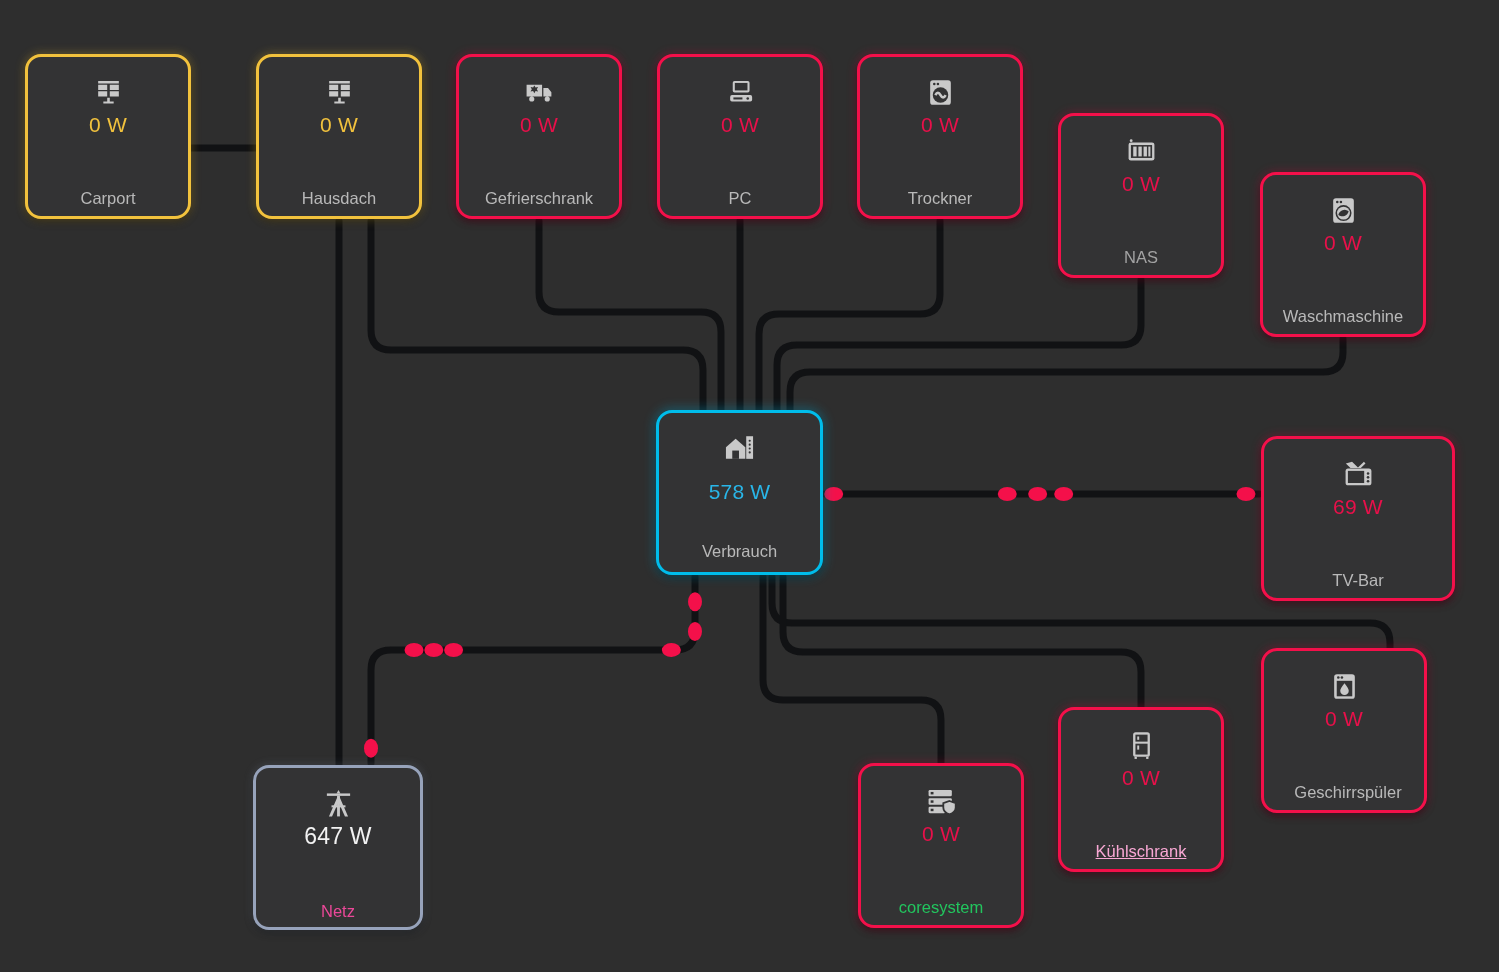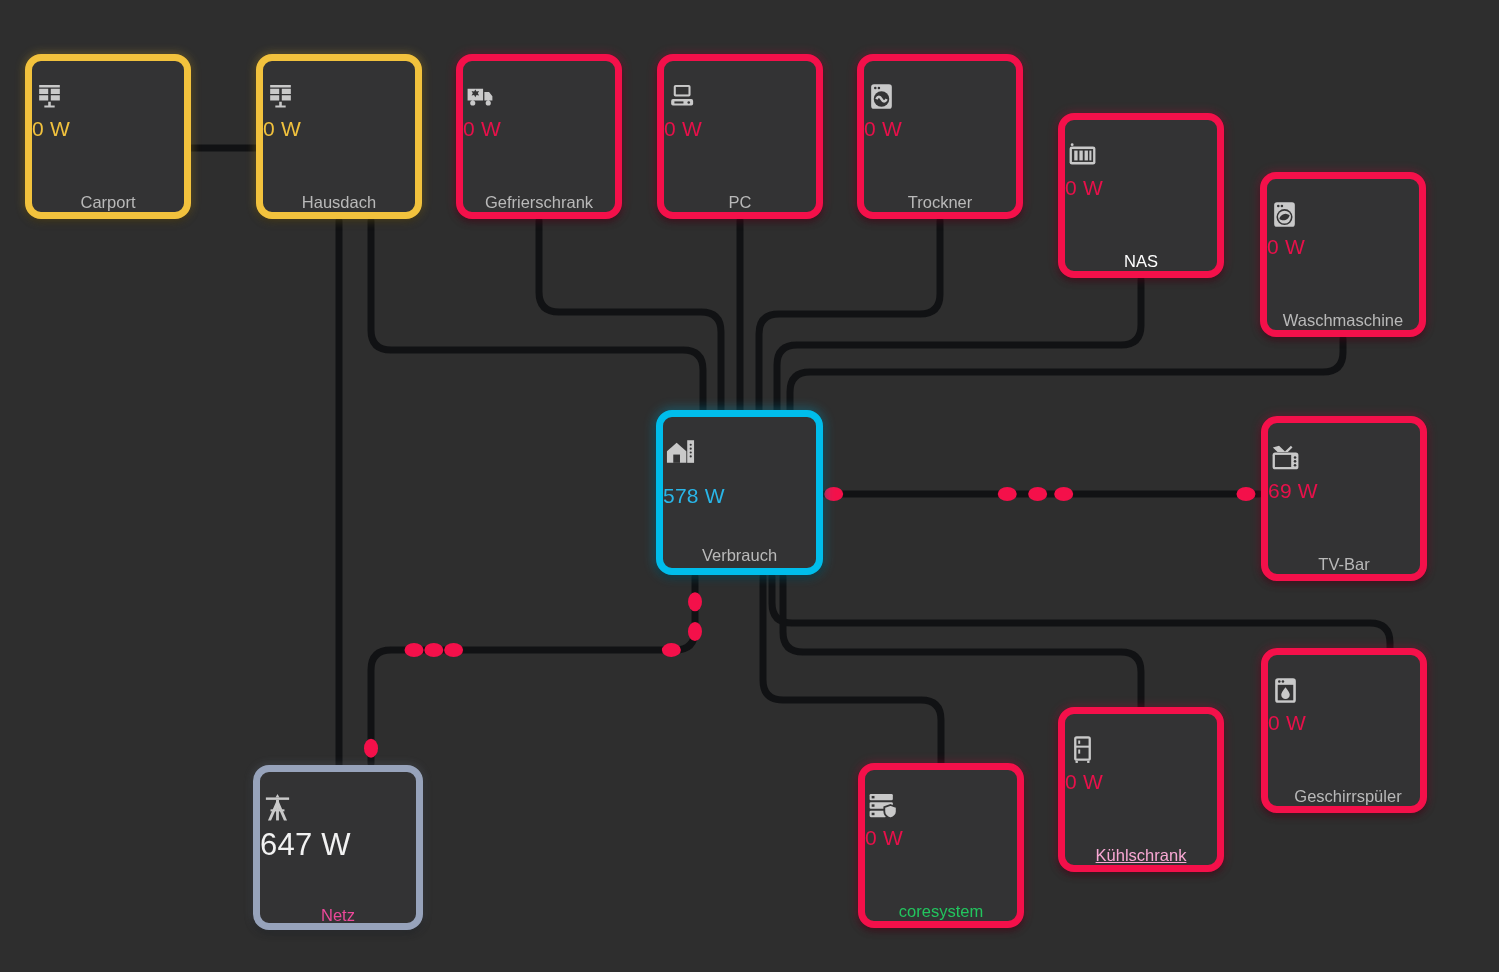--- a/index.html
+++ b/index.html
@@ -27,24 +27,24 @@
     stroke-linecap: round;
     stroke-linejoin: round;
   }
   .flow-dot {
     fill: #f4104a;
   }
   .node {
     position: absolute;
     background: #333334;
     border-radius: 16px;
-    border: 7px solid #a21caf;
+    border: 3px solid #a21caf;
     display: flex;
     flex-direction: column;
-    align-items: flex-start;
+    align-items: center;
     z-index: 5;
     padding-top: 18px;
   }
   .node.solar  { border-color: #f2c23d; box-shadow: 0 0 10px 1px rgba(242,194,61,0.30), 0 3px 7px rgba(0,0,0,0.55); }
   .node.load   { border-color: #f4104a; box-shadow: 0 0 10px 1px rgba(244,16,74,0.28), 0 3px 7px rgba(0,0,0,0.55); }
   .node.house  { border-color: #00bdeb; box-shadow: 0 0 11px 2px rgba(0,189,235,0.32), 0 3px 7px rgba(0,0,0,0.55); gap: 11px; }
   .node.grid   { border-color: #97a3bb; box-shadow: 0 0 9px 1px rgba(151,163,187,0.22), 0 3px 7px rgba(0,0,0,0.55); }
 
   .node-icon {
     width: 34px; height: 34px;
@@ -53,21 +53,21 @@
   }
   .node-icon svg { width: 31px; height: 31px; display: block; }
   .node-value {
     font-size: 21px;
     letter-spacing: 0.2px;
     line-height: 1.1;
   }
   .solar  .node-value { color: #f2c23d; }
   .load   .node-value { color: #e8104a; }
   .house  .node-value { color: #29b6e8; }
-  .grid   .node-value { color: #f2f2f2; font-size: 31px; }
+  .grid   .node-value { color: #f2f2f2; font-size: 23px; }
   .node-label {
     position: absolute;
     left: 0; right: 0;
     text-align: center;
     color: #b9b9b9;
     font-size: 16.5px;
     white-space: nowrap;
     margin-top: 10px;
   }
 </style>
@@ -165,21 +165,21 @@
             <rect x="2" y="5" width="20" height="14" rx="1.8"></rect>
             <rect x="3.8" y="7" width="16.4" height="10" fill="#333334"></rect>
             <rect x="5.6" y="8.2" width="2.6" height="7.6"></rect>
             <rect x="9.6" y="8.2" width="2.6" height="7.6"></rect>
             <rect x="13.6" y="8.2" width="2.6" height="7.6"></rect>
             <rect x="17.3" y="8.2" width="1.6" height="7.6"></rect>
             <circle cx="4" cy="3.6" r="1.1"></circle>
           </svg>
         </div>
         <div class="node-value">0 W</div>
-        <div class="node-label" style="top: 122px; color: #ffffff;">NAS</div>
+        <div class="node-label" style="top: 122px; color: #a3a3a3;">NAS</div>
       </div>
       <div class="node load" style="left: 1260px; top: 172px; width: 166px; height: 165px; background: rgb(51, 51, 52);">
         <div class="node-icon">
           <svg viewBox="0 0 24 24" fill="#c9c9c9">
             <rect x="4" y="2.5" width="16" height="19" rx="2.2"></rect>
             <circle cx="7.2" cy="5.4" r="1" fill="#333334"></circle>
             <circle cx="10" cy="5.4" r="1" fill="#333334"></circle>
             <circle cx="12" cy="14" r="6.2" fill="#333334"></circle>
             <circle cx="12" cy="14" r="5" fill="#c9c9c9"></circle>
             <path d="M8 15.4a5 5 0 0 1 8-2.8 5 5 0 0 1-8 2.8z" fill="#333334"></path>
@@ -196,21 +196,21 @@
             <rect x="17.2" y="2.5" width="5.3" height="17.5"></rect>
             <circle cx="19.9" cy="6" r="0.85" fill="#333334"></circle>
             <circle cx="19.9" cy="9" r="0.85" fill="#333334"></circle>
             <circle cx="19.9" cy="12" r="0.85" fill="#333334"></circle>
             <circle cx="19.9" cy="15" r="0.85" fill="#333334"></circle>
           </svg>
         </div>
         <div class="node-value">578 W</div>
         <div class="node-label" style="top: 119px; color: rgb(185, 185, 185);">Verbrauch</div>
       </div>
-      <div class="node load" style="left: 1261px; top: 416px; width: 166px; height: 165px; background: rgb(51, 51, 52);">
+      <div class="node load" style="left: 1261px; top: 436px; width: 194px; height: 165px; background: rgb(51, 51, 52);">
         <div class="node-icon">
           <svg viewBox="0 0 24 24" fill="#c9c9c9">
             <path d="M7 2.2 11.6 6.6 16.2 2.2l1.2 1.3-3.6 3.4h-8L2.2 3.5z"></path>
             <rect x="2" y="7.4" width="20" height="13" rx="2"></rect>
             <rect x="3.8" y="9.2" width="12.6" height="9.4" fill="#333334"></rect>
             <circle cx="19.4" cy="11.2" r="1" fill="#333334"></circle>
             <circle cx="19.4" cy="14.2" r="1" fill="#333334"></circle>
             <circle cx="19.4" cy="17.2" r="1" fill="#333334"></circle>
           </svg>
         </div>

